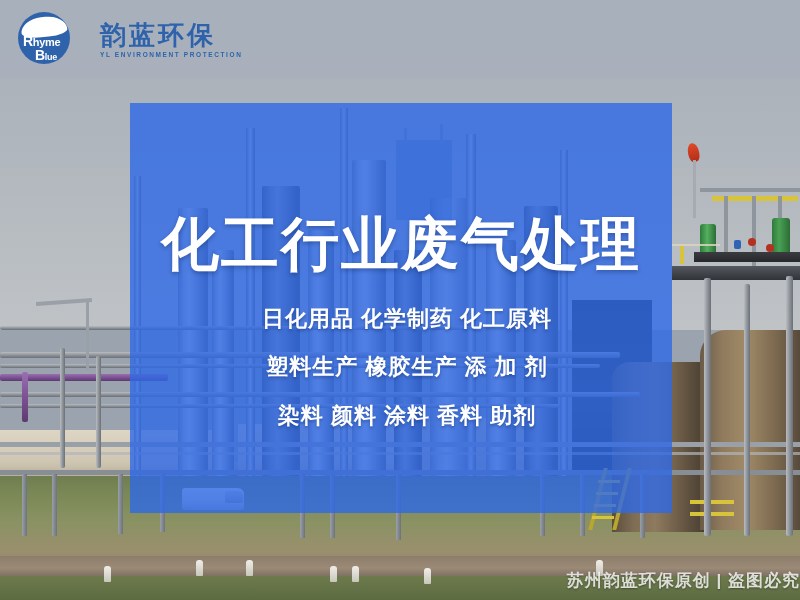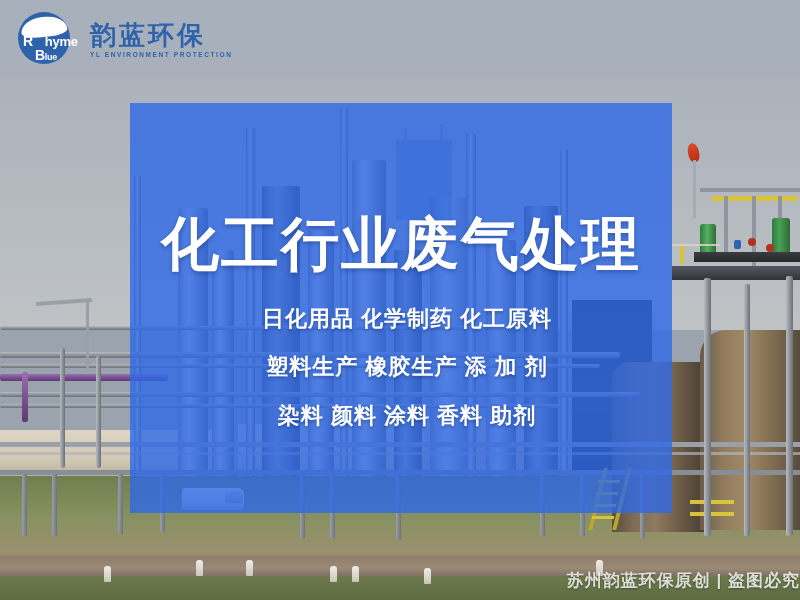--- a/index.html
+++ b/index.html
@@ -248,33 +248,33 @@
   }
   .logo-text-r {
     position: absolute;
     left: 5px; top: 22px;
     font-size: 14px;
     color: #ffffff;
     font-weight: bold;
     letter-spacing: -0.3px;
     line-height: 1;
   }
-  .logo-text-r small { font-size: 13px; font-weight: bold; padding-left: 12px; }
+  .logo-text-r small { font-size: 11px; font-weight: bold; }
   .logo-text-b {
     position: absolute;
     left: 17px; top: 36px;
     font-size: 14px;
     color: #ffffff;
     font-weight: bold;
     letter-spacing: -0.3px;
     line-height: 1;
   }
   .logo-text-b small { font-size: 9px; font-weight: bold; }
   .logo-name {
-    margin-left: 20px;
+    margin-left: 30px;
     padding-top: 4px;
   }
   .logo-cn {
     font-size: 26px;
     font-weight: bold;
     color: #2e63ac;
     letter-spacing: 3px;
     line-height: 1.05;
   }
   .logo-en {

